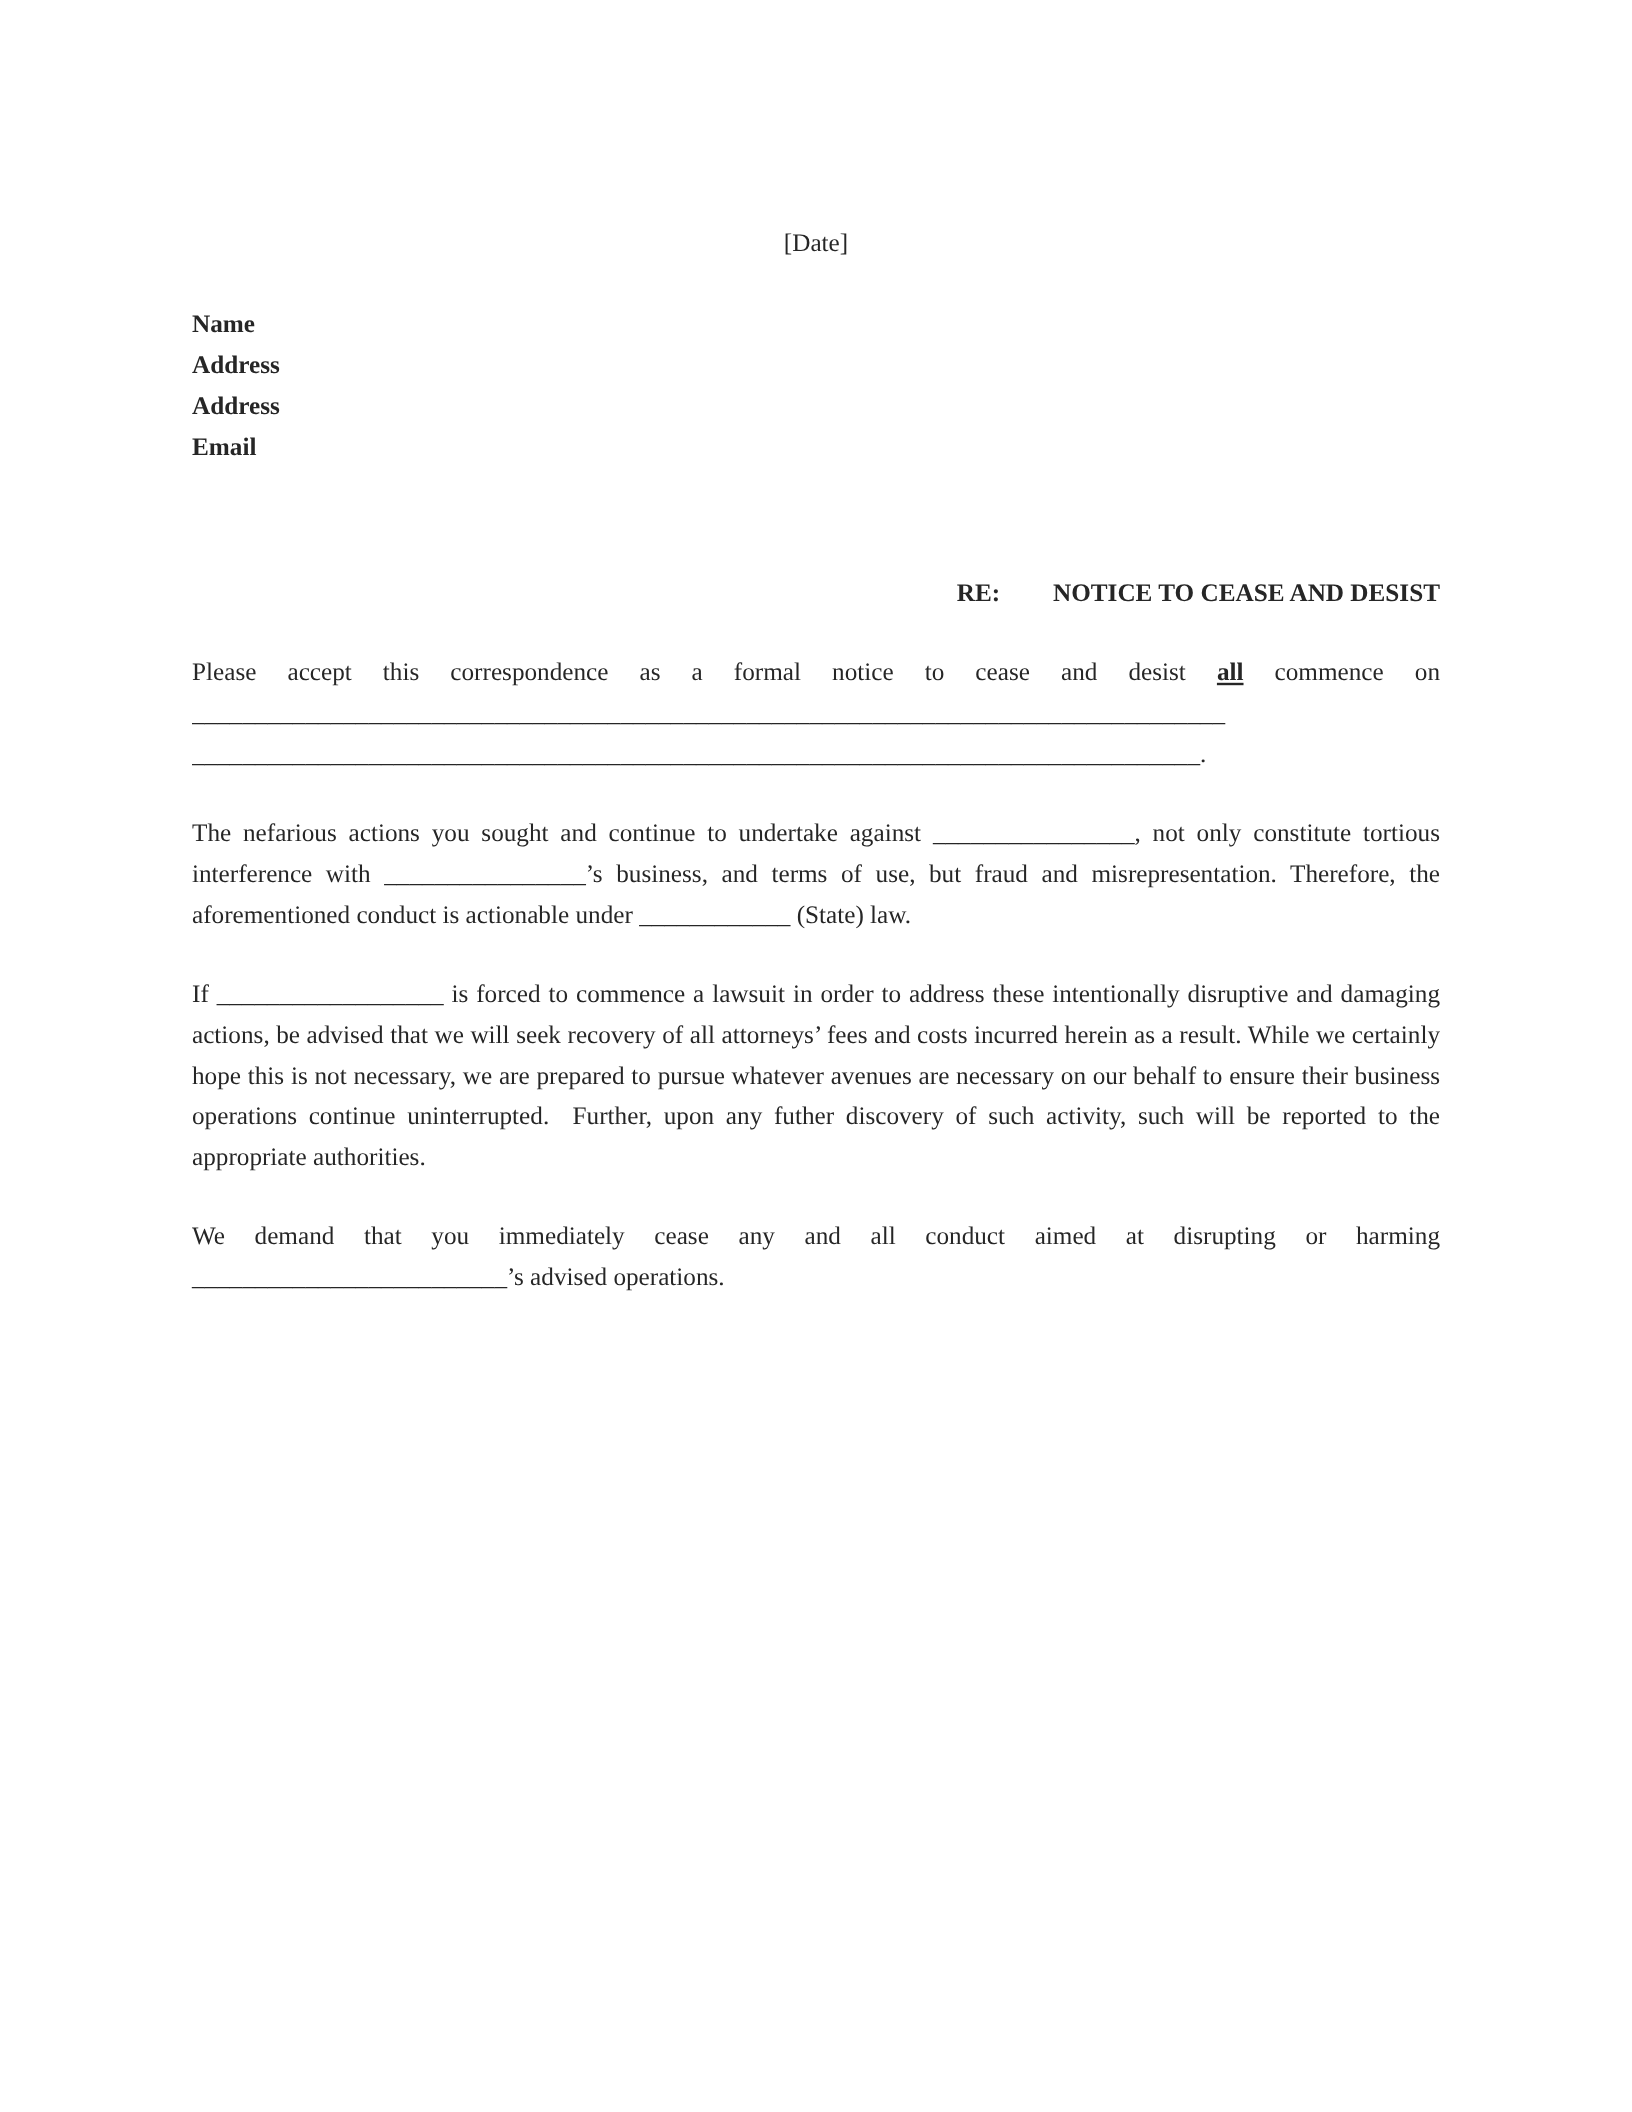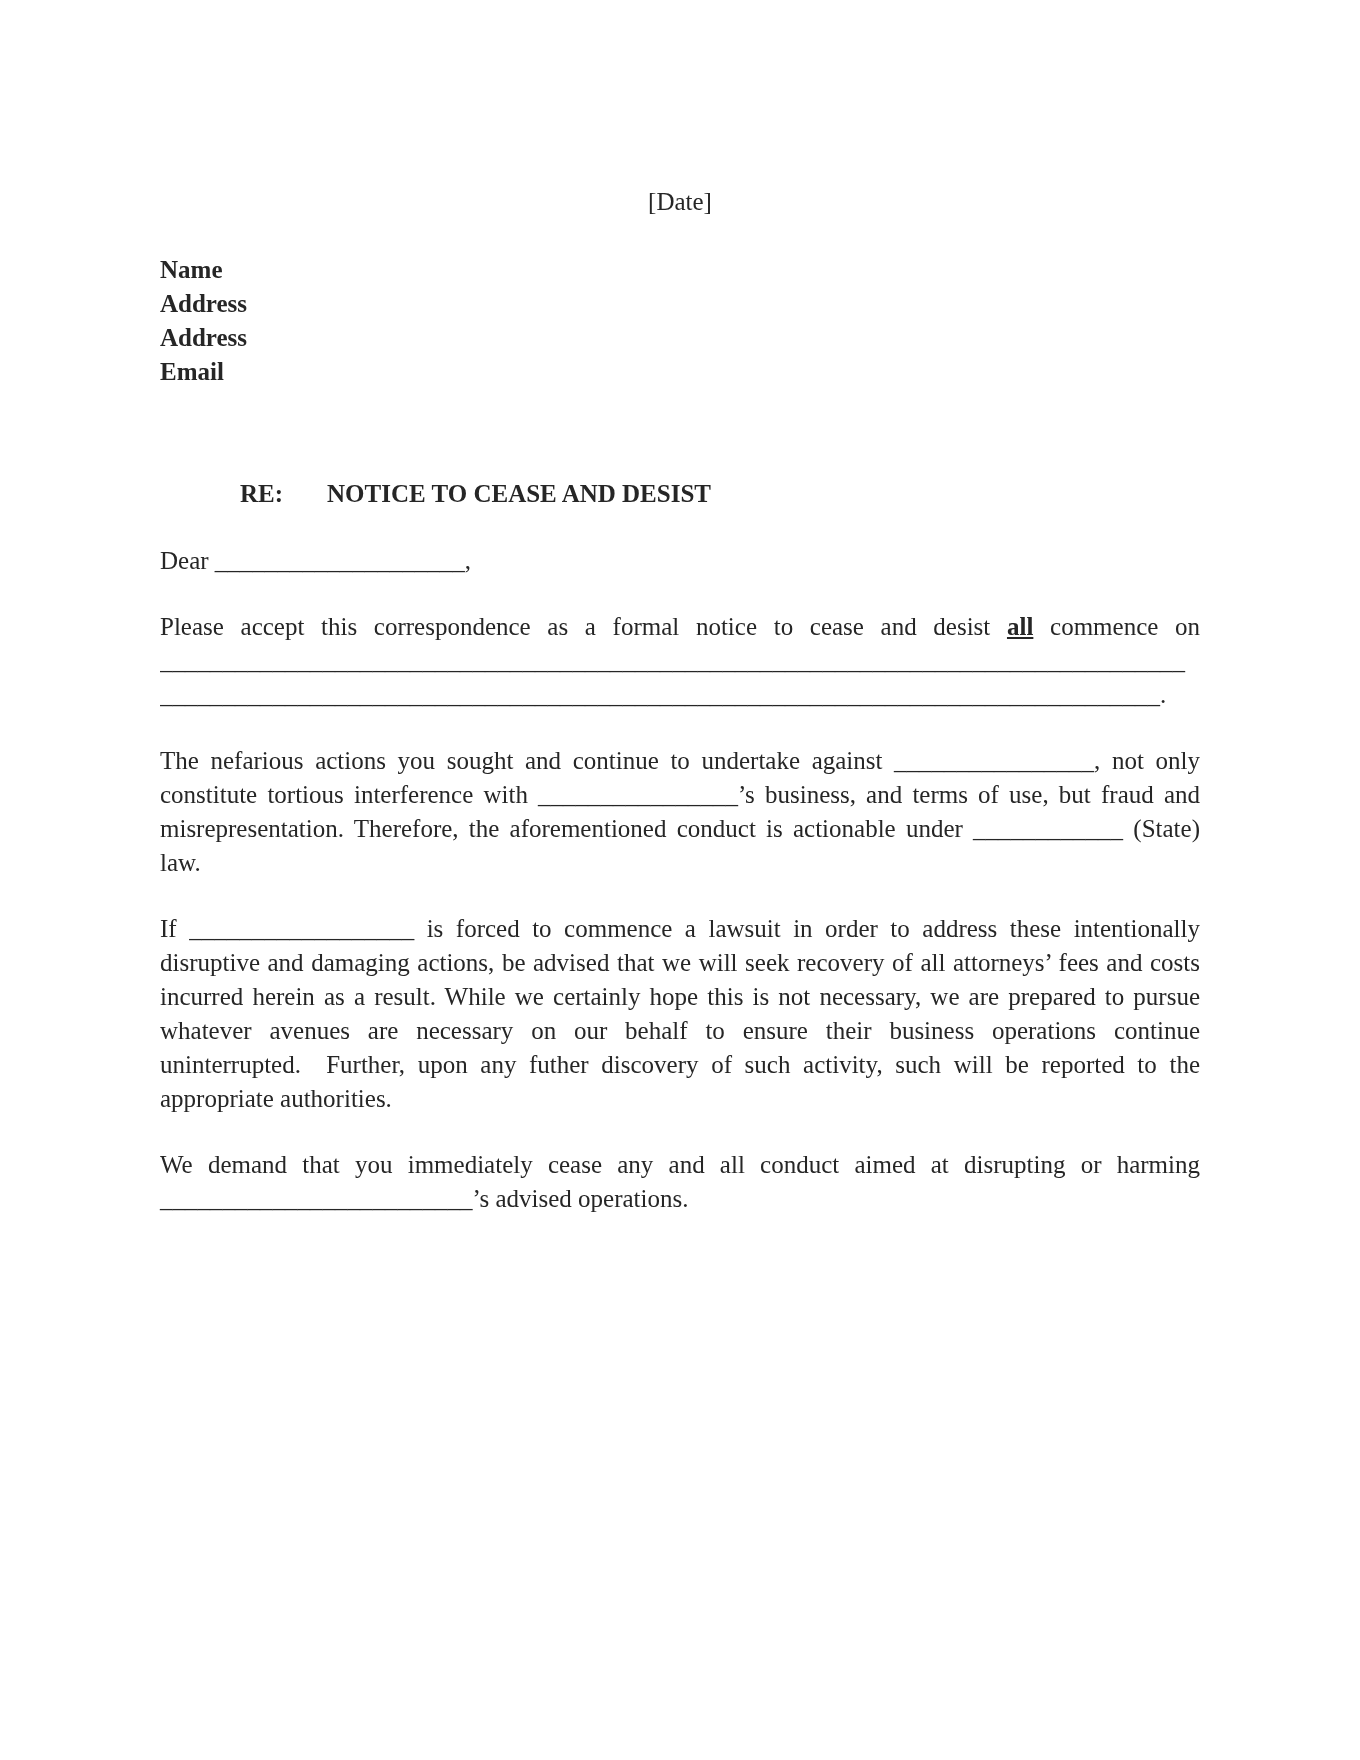--- a/index.html
+++ b/index.html
@@ -9,39 +9,40 @@
   }
   .page {
     position: relative;
     width: 1360px;
     height: 1760px;
     margin: 0 auto;
     background: #ffffff;
     box-sizing: border-box;
     padding: 185px 160px 0 160px;
     font-family: "Liberation Serif", "DejaVu Serif", serif;
-    font-size: 25px;
+    font-size: 21px;
     line-height: 34px;
     color: #262626;
     overflow: hidden;
   }
   .date-line {
     text-align: center;
   }
   .sender-block {
     margin-top: 34px;
     font-weight: bold;
   }
   .sender-block > div {
     line-height: 34px;
   }
   .re-line {
     margin-top: 88px;
     padding-left: 80px;
     font-weight: bold;
+    text-align: right;
   }
   .re-label {
     display: inline-block;
     margin-right: 44px;
   }
   .salutation {
     margin-top: 33px;
   }
   .para {
     margin: 32px 0 0 0;
@@ -77,21 +78,20 @@
 
   <div class="sender-block">
     <div><span>Name</span></div>
     <div><span>Address</span></div>
     <div><span>Address</span></div>
     <div><span>Email</span></div>
   </div>
 
   <div class="re-line"><span class="re-label">RE:</span><span>NOTICE TO CEASE AND DESIST</span></div>
 
-  <div class="salutation"><span>Dear </span><span class="blankrun">____________________</span><span>,</span></div>
 
   <div class="para">
     <div class="jl"><span>Please accept this correspondence as a formal notice to cease and desist </span><span class="emph">all</span><span> commence on</span></div>
     <div class="uline"><span class="blankrun">__________________________________________________________________________________</span></div>
     <div class="uline"><span class="blankrun">________________________________________________________________________________</span><span>.</span></div>
   </div>
 
   <div class="para"><span>The nefarious actions you sought and continue to undertake against </span><span class="blankrun">________________</span><span>, not only constitute tortious interference with </span><span class="blankrun">________________</span><span>’s business, and terms of use, but fraud and misrepresentation. Therefore, the aforementioned conduct is actionable under </span><span class="blankrun">____________</span><span> (State) law.</span></div>
 
   <div class="para"><span>If </span><span class="blankrun">__________________</span><span> is forced to commence a lawsuit in order to address these intentionally disruptive and damaging actions, be advised that we will seek recovery of all attorneys’ fees and costs incurred herein as a result. While we certainly hope this is not necessary, we are prepared to pursue whatever avenues are necessary on our behalf to ensure their business operations continue uninterrupted.&nbsp; Further, upon any futher discovery of such activity, such will be reported to the appropriate authorities.</span></div>

